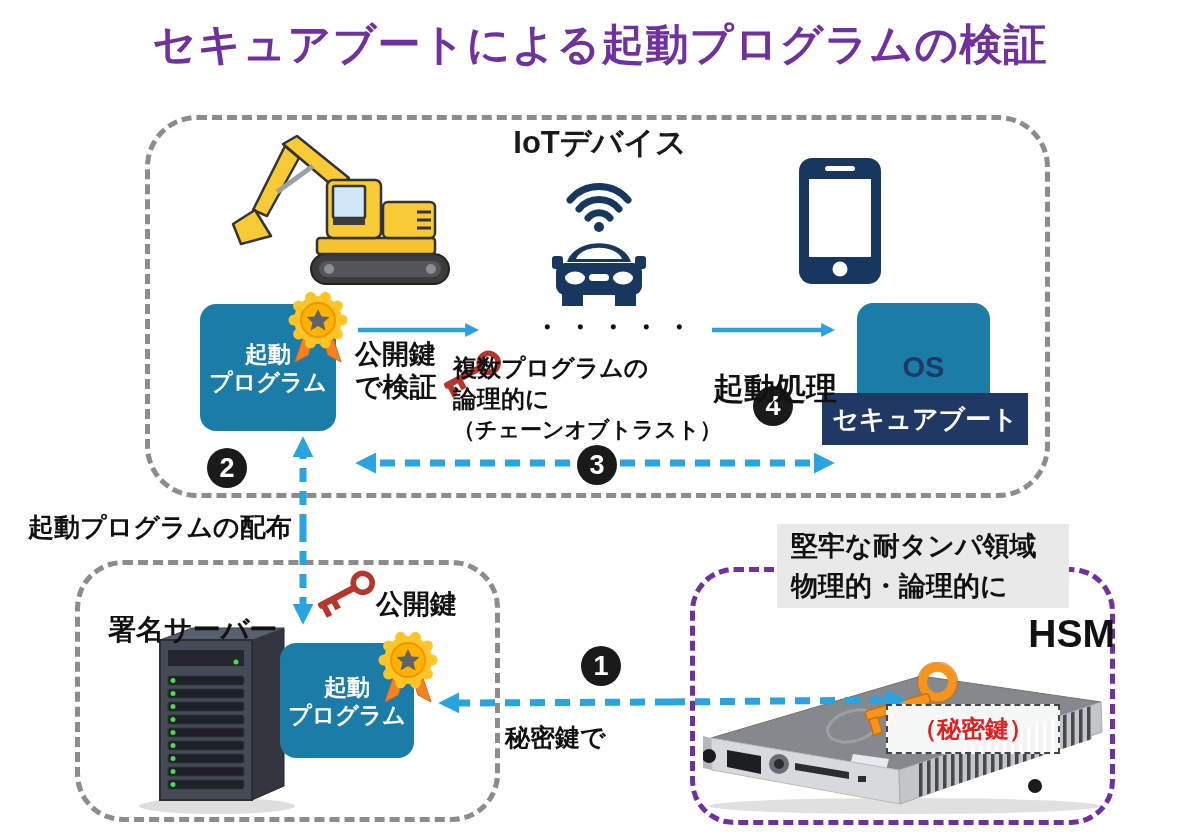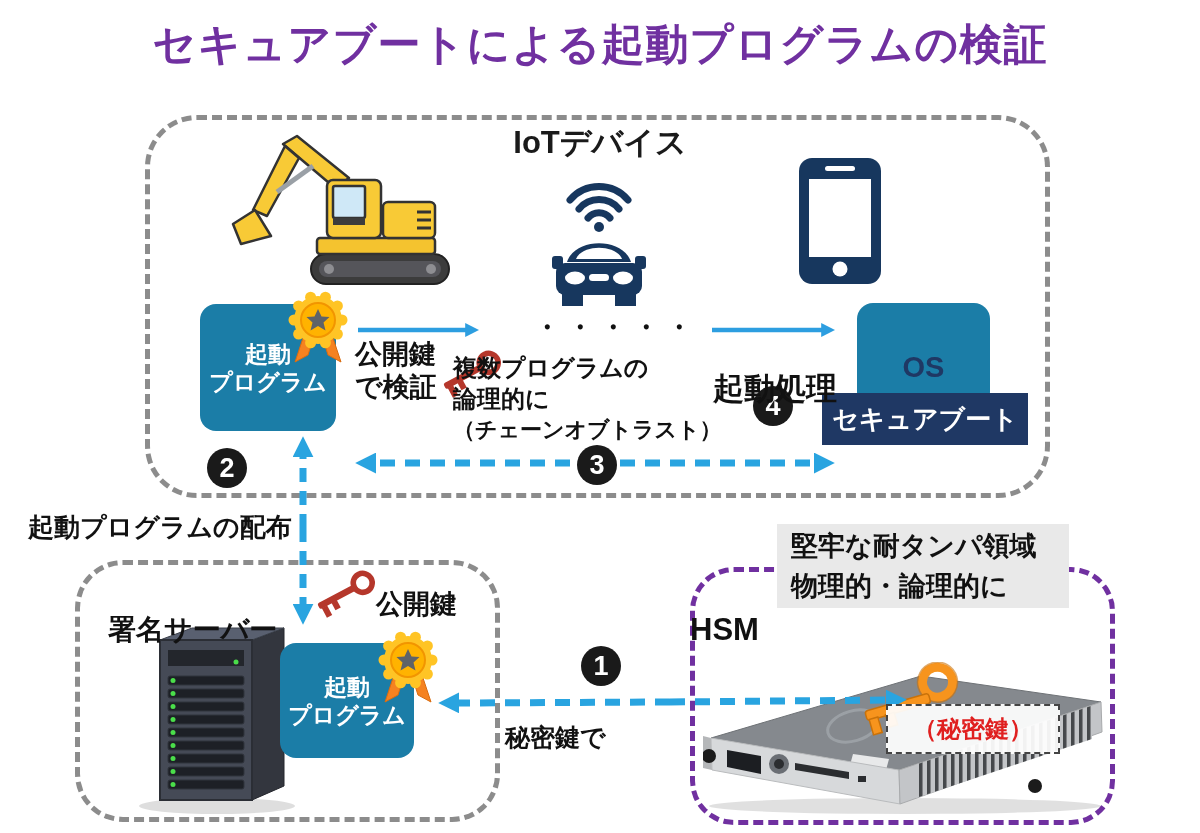--- a/index.html
+++ b/index.html
@@ -24,21 +24,21 @@
   #os-box{left:857px;top:303px;width:133px;height:105px;border-radius:16px;padding-top:22px;
           color:#1F3864;font-size:29px;}
   #secure-boot-bar{position:absolute;left:822px;top:393px;width:206px;height:52px;background:#1F3864;
           display:flex;align-items:center;justify-content:center;color:#fff;font-weight:bold;font-size:26px;}
   #distribute-label{top:510px;left:28px;font-size:26px;}
   #signing-label{top:577px;left:108px;font-size:28px;margin-top:34px;}
   #public-key-label{top:586px;left:376px;font-size:27px;}
   #sign-label{top:720px;left:505px;font-size:25px;line-height:35px;}
   #tamper-label{left:777px;top:524px;width:292px;height:84px;background:#E9E9E9;
           font-size:27px;line-height:40px;padding:2px 0 0 14px;box-sizing:border-box;}
-  #hsm-label{left:690px;top:612px;width:425px;text-align:left;font-size:31px;}
+  #hsm-label{left:690px;top:612px;width:425px;text-align:right;font-size:39px;}
   #priv-key-box{position:absolute;left:886px;top:704px;width:174px;height:50px;
           background:rgba(255,255,255,0.93);border:2px dashed #444;box-sizing:border-box;
           display:flex;align-items:center;justify-content:center;color:#E02020;font-weight:bold;font-size:24px;}
 </style>
 </head>
 <body>
 
 <div id="canvas">
 
   <div class="dashbox" style="left:145px;top:115px;width:905px;height:383px;border-radius:52px;"></div>

